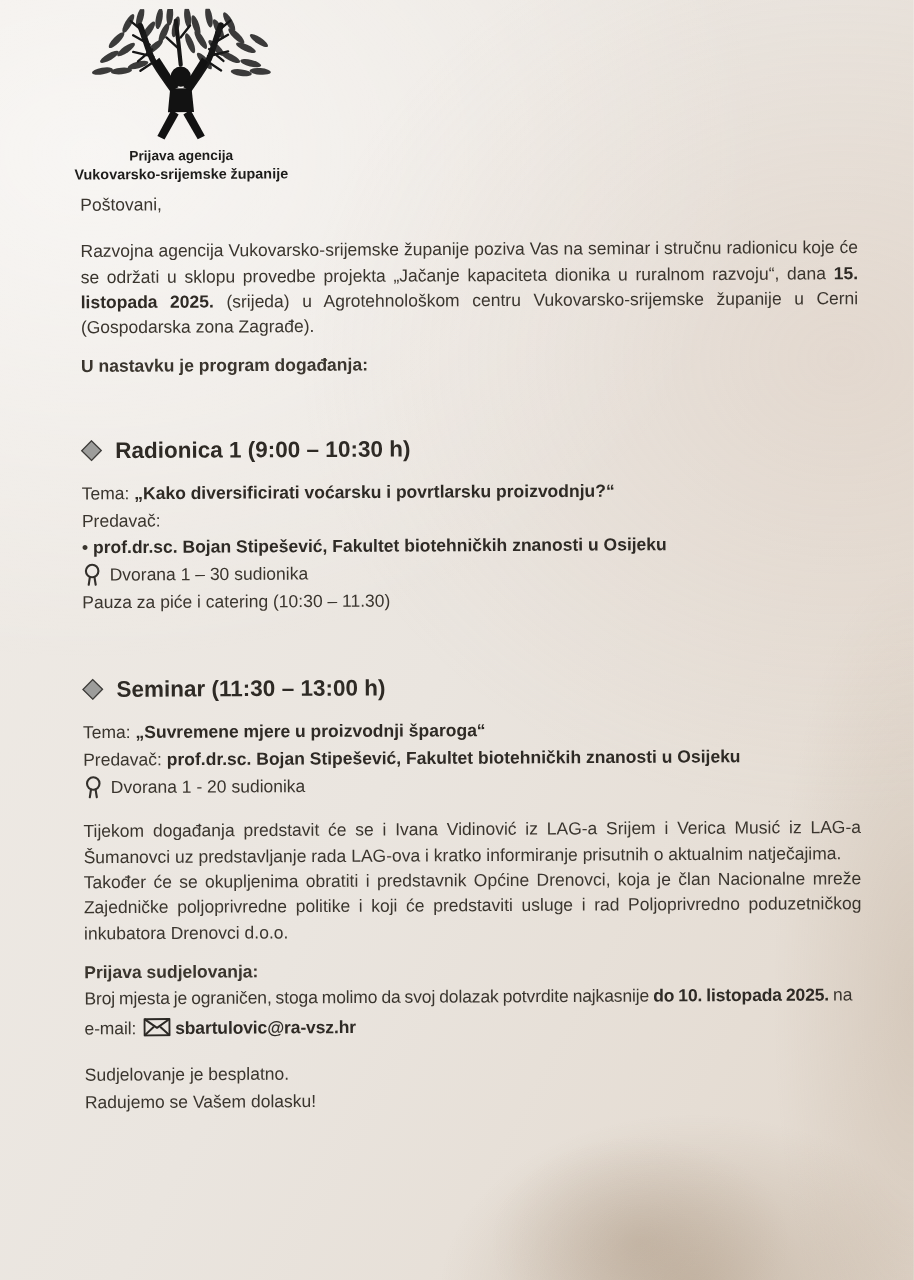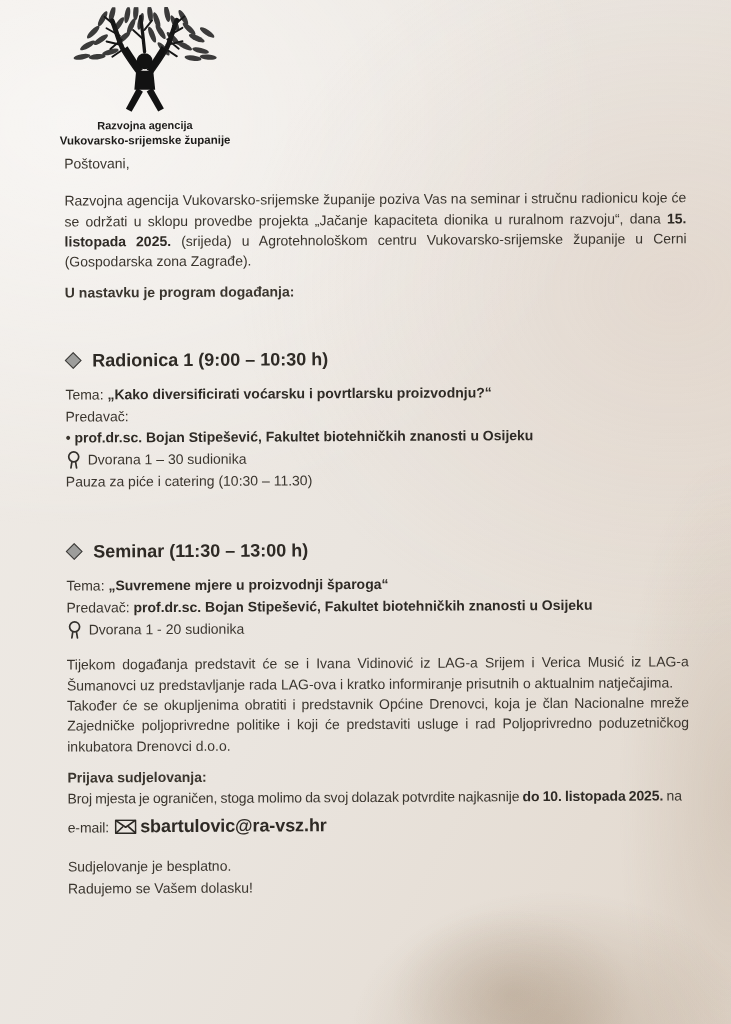--- a/index.html
+++ b/index.html
@@ -37,21 +37,21 @@
   .venue-line{display:flex;align-items:center;gap:7px;}
   .venue-line svg{flex:0 0 auto;margin-left:1px;}
   .session-2{margin-top:47px;}
   .session-1{margin-bottom:0;}
   .pause-note{margin-top:1px;}
   .body-par{margin-top:0;}
   .par-block{margin-top:15px;}
   .reg-heading{font-weight:bold;margin-top:11px;}
   .reg-par{letter-spacing:-0.1px;word-spacing:-0.6px;}
   .email-line-gap{line-height:1.7;}
-  .email{font-size:18px;}
+  .email{font-size:14px;}
   .env{vertical-align:-2px;margin:0 4px 0 2px;}
   .closing{margin-top:14px;}
   .closing p{margin-bottom:2px;}
 </style>
 </head>
 <body>
 
 <div class="sheet">
 
   <div class="logo-block">
@@ -99,21 +99,21 @@
       <g fill="#121212">
         <circle cx="80" cy="57" r="8.5"></circle>
         <path d="M71,67 L89,67 L91,87 L69,87 Z"></path>
         <path d="M72,85 L60,107 L66,110 L78,89 Z"></path>
         <path d="M88,85 L100,107 L94,110 L82,89 Z"></path>
         <path d="M72,69 L57,45 L62,41 L78,66 Z"></path>
         <path d="M88,69 L103,45 L98,41 L82,66 Z"></path>
       </g>
     </svg>
     <div class="logo-text">
-      <div class="l1">Razvojna agencija</div>
+      <div class="l1">Prijava agencija</div>
       <div class="l2">Vukovarsko-srijemske županije</div>
     </div>
   </div>
 
   <div class="letter">
 
     <p class="salutation">Poštovani,</p>
 
     <p class="justify intro"><span>Razvojna agencija Vukovarsko-srijemske županije poziva Vas na seminar i stručnu radionicu koje će se održati u sklopu provedbe projekta „Jačanje kapaciteta dionika u ruralnom razvoju“, dana </span><b>15. listopada 2025.</b><span> (srijeda) u Agrotehnološkom centru Vukovarsko-srijemske županije u Cerni (Gospodarska zona Zagrađe).</span></p>
 

